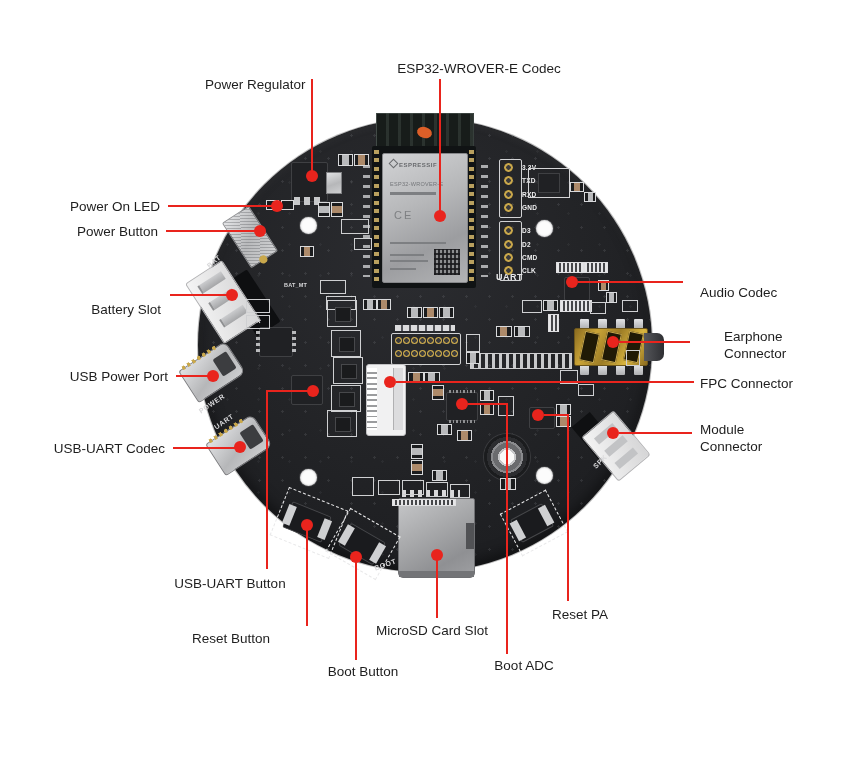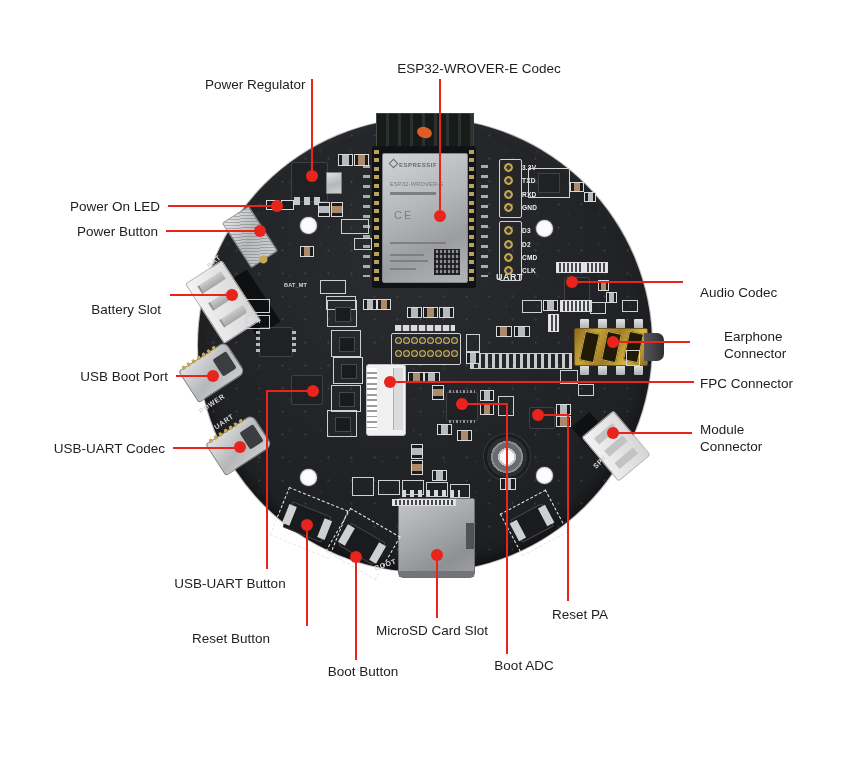--- a/index.html
+++ b/index.html
@@ -348,21 +348,21 @@
     <div class="tx" style="left:18px;top:223px;width:140px;text-align:right;">Power Button</div>
   </div>
   <div class="co">
     <div class="ln" style="left:170px;top:294px;width:62px;height:2px;"></div>
     <div class="dt" style="left:226px;top:289px;"></div>
     <div class="tx" style="left:21px;top:301px;width:140px;text-align:right;">Battery Slot</div>
   </div>
   <div class="co">
     <div class="ln" style="left:176px;top:375px;width:37px;height:2px;"></div>
     <div class="dt" style="left:207px;top:370px;"></div>
-    <div class="tx" style="left:28px;top:368px;width:140px;text-align:right;">USB Boot Port</div>
+    <div class="tx" style="left:28px;top:368px;width:140px;text-align:right;">USB Power Port</div>
   </div>
   <div class="co">
     <div class="ln" style="left:173px;top:447px;width:67px;height:2px;"></div>
     <div class="dt" style="left:234px;top:441px;"></div>
     <div class="tx" style="left:25px;top:440px;width:140px;text-align:right;">USB-UART Codec</div>
   </div>
 
   <div class="co">
     <div class="ln" style="left:578px;top:281px;width:105px;height:2px;"></div>
     <div class="dt" style="left:566px;top:276px;"></div>

